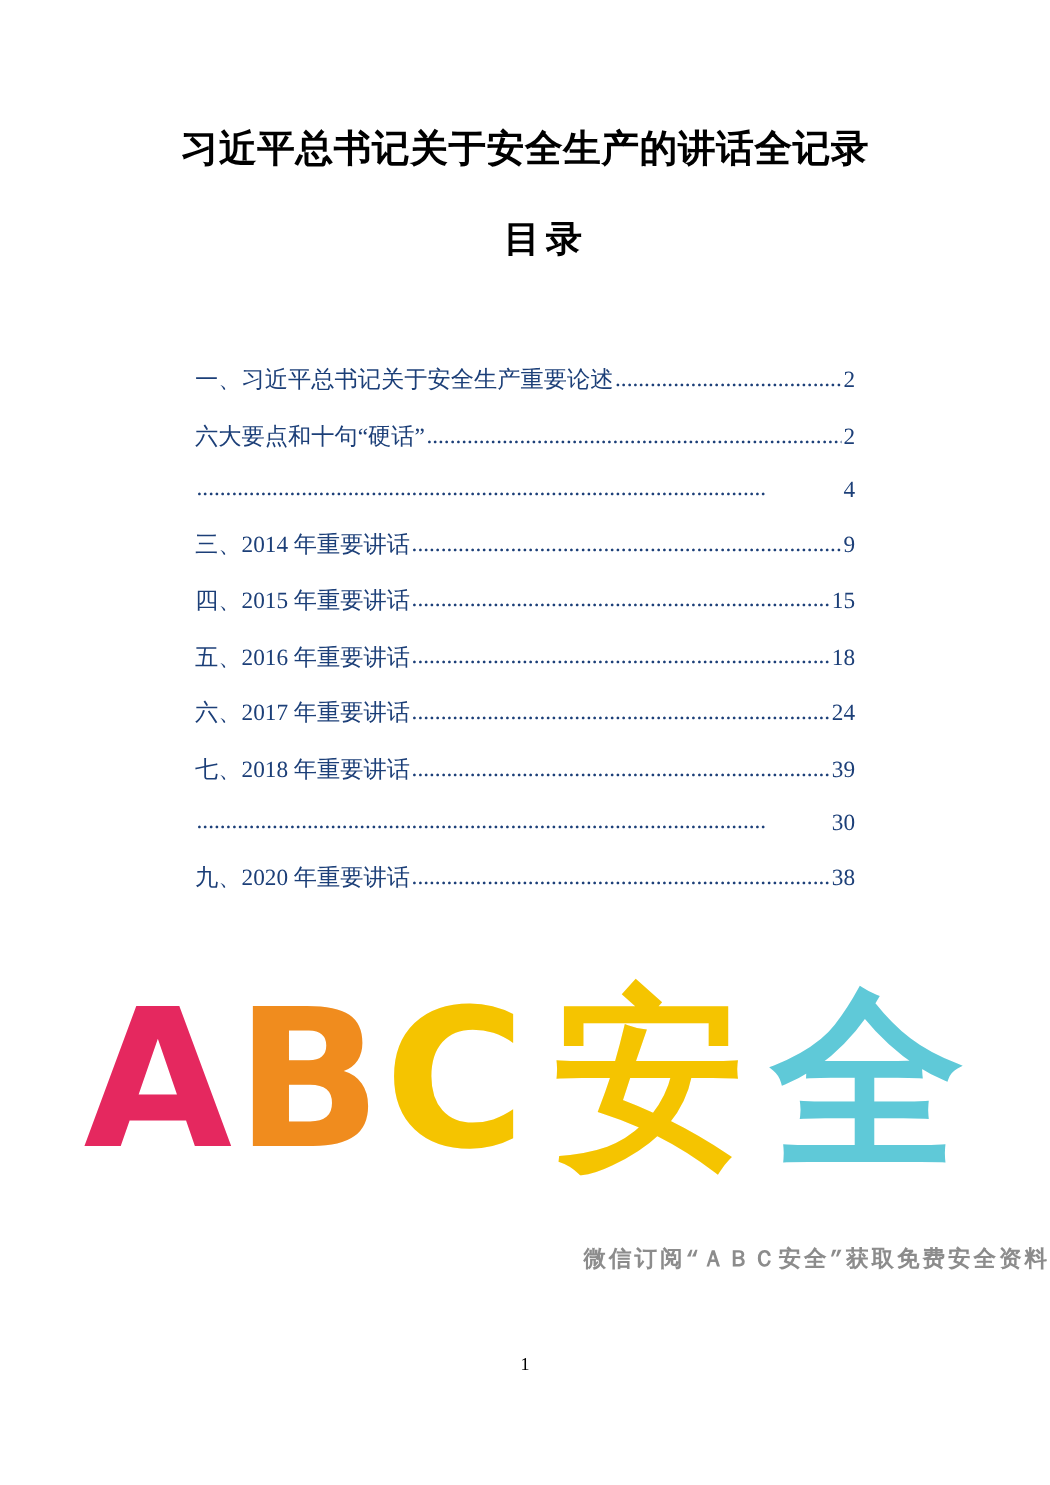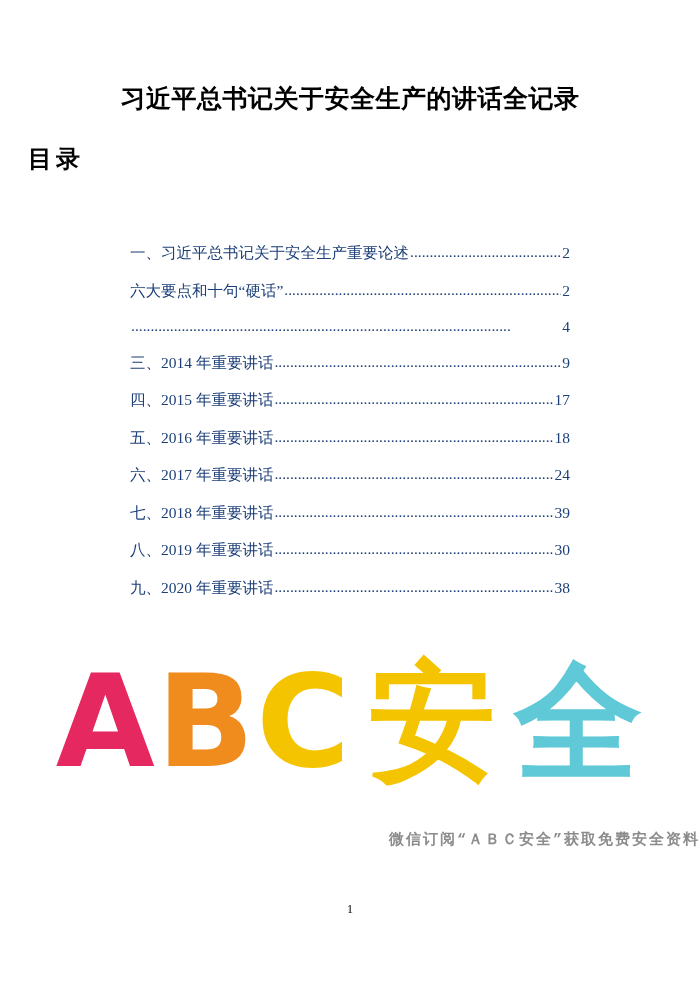--- a/index.html
+++ b/index.html
@@ -27,21 +27,21 @@
     text-align: center;
     font-family: "DejaVu Sans", sans-serif;
     font-weight: bold;
     font-size: 25px;
     letter-spacing: 0.5px;
     margin: 0;
     padding-top: 82px;
     color: #000;
   }
   .toc-heading {
-    text-align: left;
+    text-align: center;
     font-family: "Liberation Serif", serif;
     font-size: 24px;
     margin: 0;
     padding-top: 28px;
     letter-spacing: 4px;
     color: #000;
     padding-left: 28px;
   }
   .toc {
     margin: 12px;
@@ -156,21 +156,21 @@
 
     <div class="toc-entry">
       <span class="t-label">三、2014 年重要讲话</span>
       <span class="t-leader">..................................................................................................</span>
       <span class="t-page">9</span>
     </div>
 
     <div class="toc-entry">
       <span class="t-label">四、2015 年重要讲话</span>
       <span class="t-leader">..................................................................................................</span>
-      <span class="t-page">17</span>
+      <span class="t-page">15</span>
     </div>
 
     <div class="toc-entry">
       <span class="t-label">五、2016 年重要讲话</span>
       <span class="t-leader">..................................................................................................</span>
       <span class="t-page">18</span>
     </div>
 
     <div class="toc-entry">
       <span class="t-label">六、2017 年重要讲话</span>
@@ -178,21 +178,20 @@
       <span class="t-page">24</span>
     </div>
 
     <div class="toc-entry">
       <span class="t-label">七、2018 年重要讲话</span>
       <span class="t-leader">..................................................................................................</span>
       <span class="t-page">39</span>
     </div>
 
     <div class="toc-entry">
-      <span class="t-label">八、2019 年重要讲话</span>
       <span class="t-leader">..................................................................................................</span>
       <span class="t-page">30</span>
     </div>
 
     <div class="toc-entry">
       <span class="t-label">九、2020 年重要讲话</span>
       <span class="t-leader">..................................................................................................</span>
       <span class="t-page">38</span>
     </div>
 

